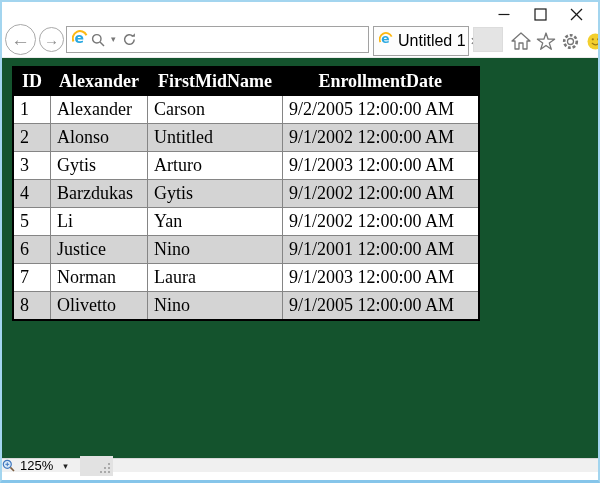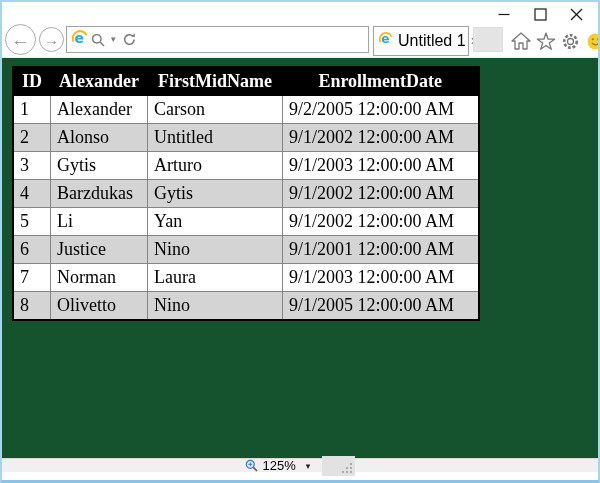--- a/index.html
+++ b/index.html
@@ -67,21 +67,21 @@
   }
   .gridview tr:nth-child(even) td { background:#d4d4d4; }
   .col-id { width:32px; }
   .col-last { width:95px; }
   .col-first { width:135px; }
   .col-date { width:196px; }
 
   
   .statusbar {
     position:relative; height:14px; background:#f0f0f0; border-top:1px solid #d9d9d9;
-    display:flex; align-items:center; justify-content:center;
+    display:flex; align-items:center; justify-content:flex-start;
   }
   .zoom-control { display:flex; align-items:center; margin-right:12px; }
   .zoom-label { font-size:13px; color:#000; margin:0 10px 0 5px; }
   .zoom-arrow { font-size:9px; color:#222; }
   .grip-area {
     width:33px; height:20px; background:#e2e2e2;
     display:flex; align-items:flex-end; justify-content:flex-end; padding:0 2px 2px 0;
   }
 </style>
 </head>

